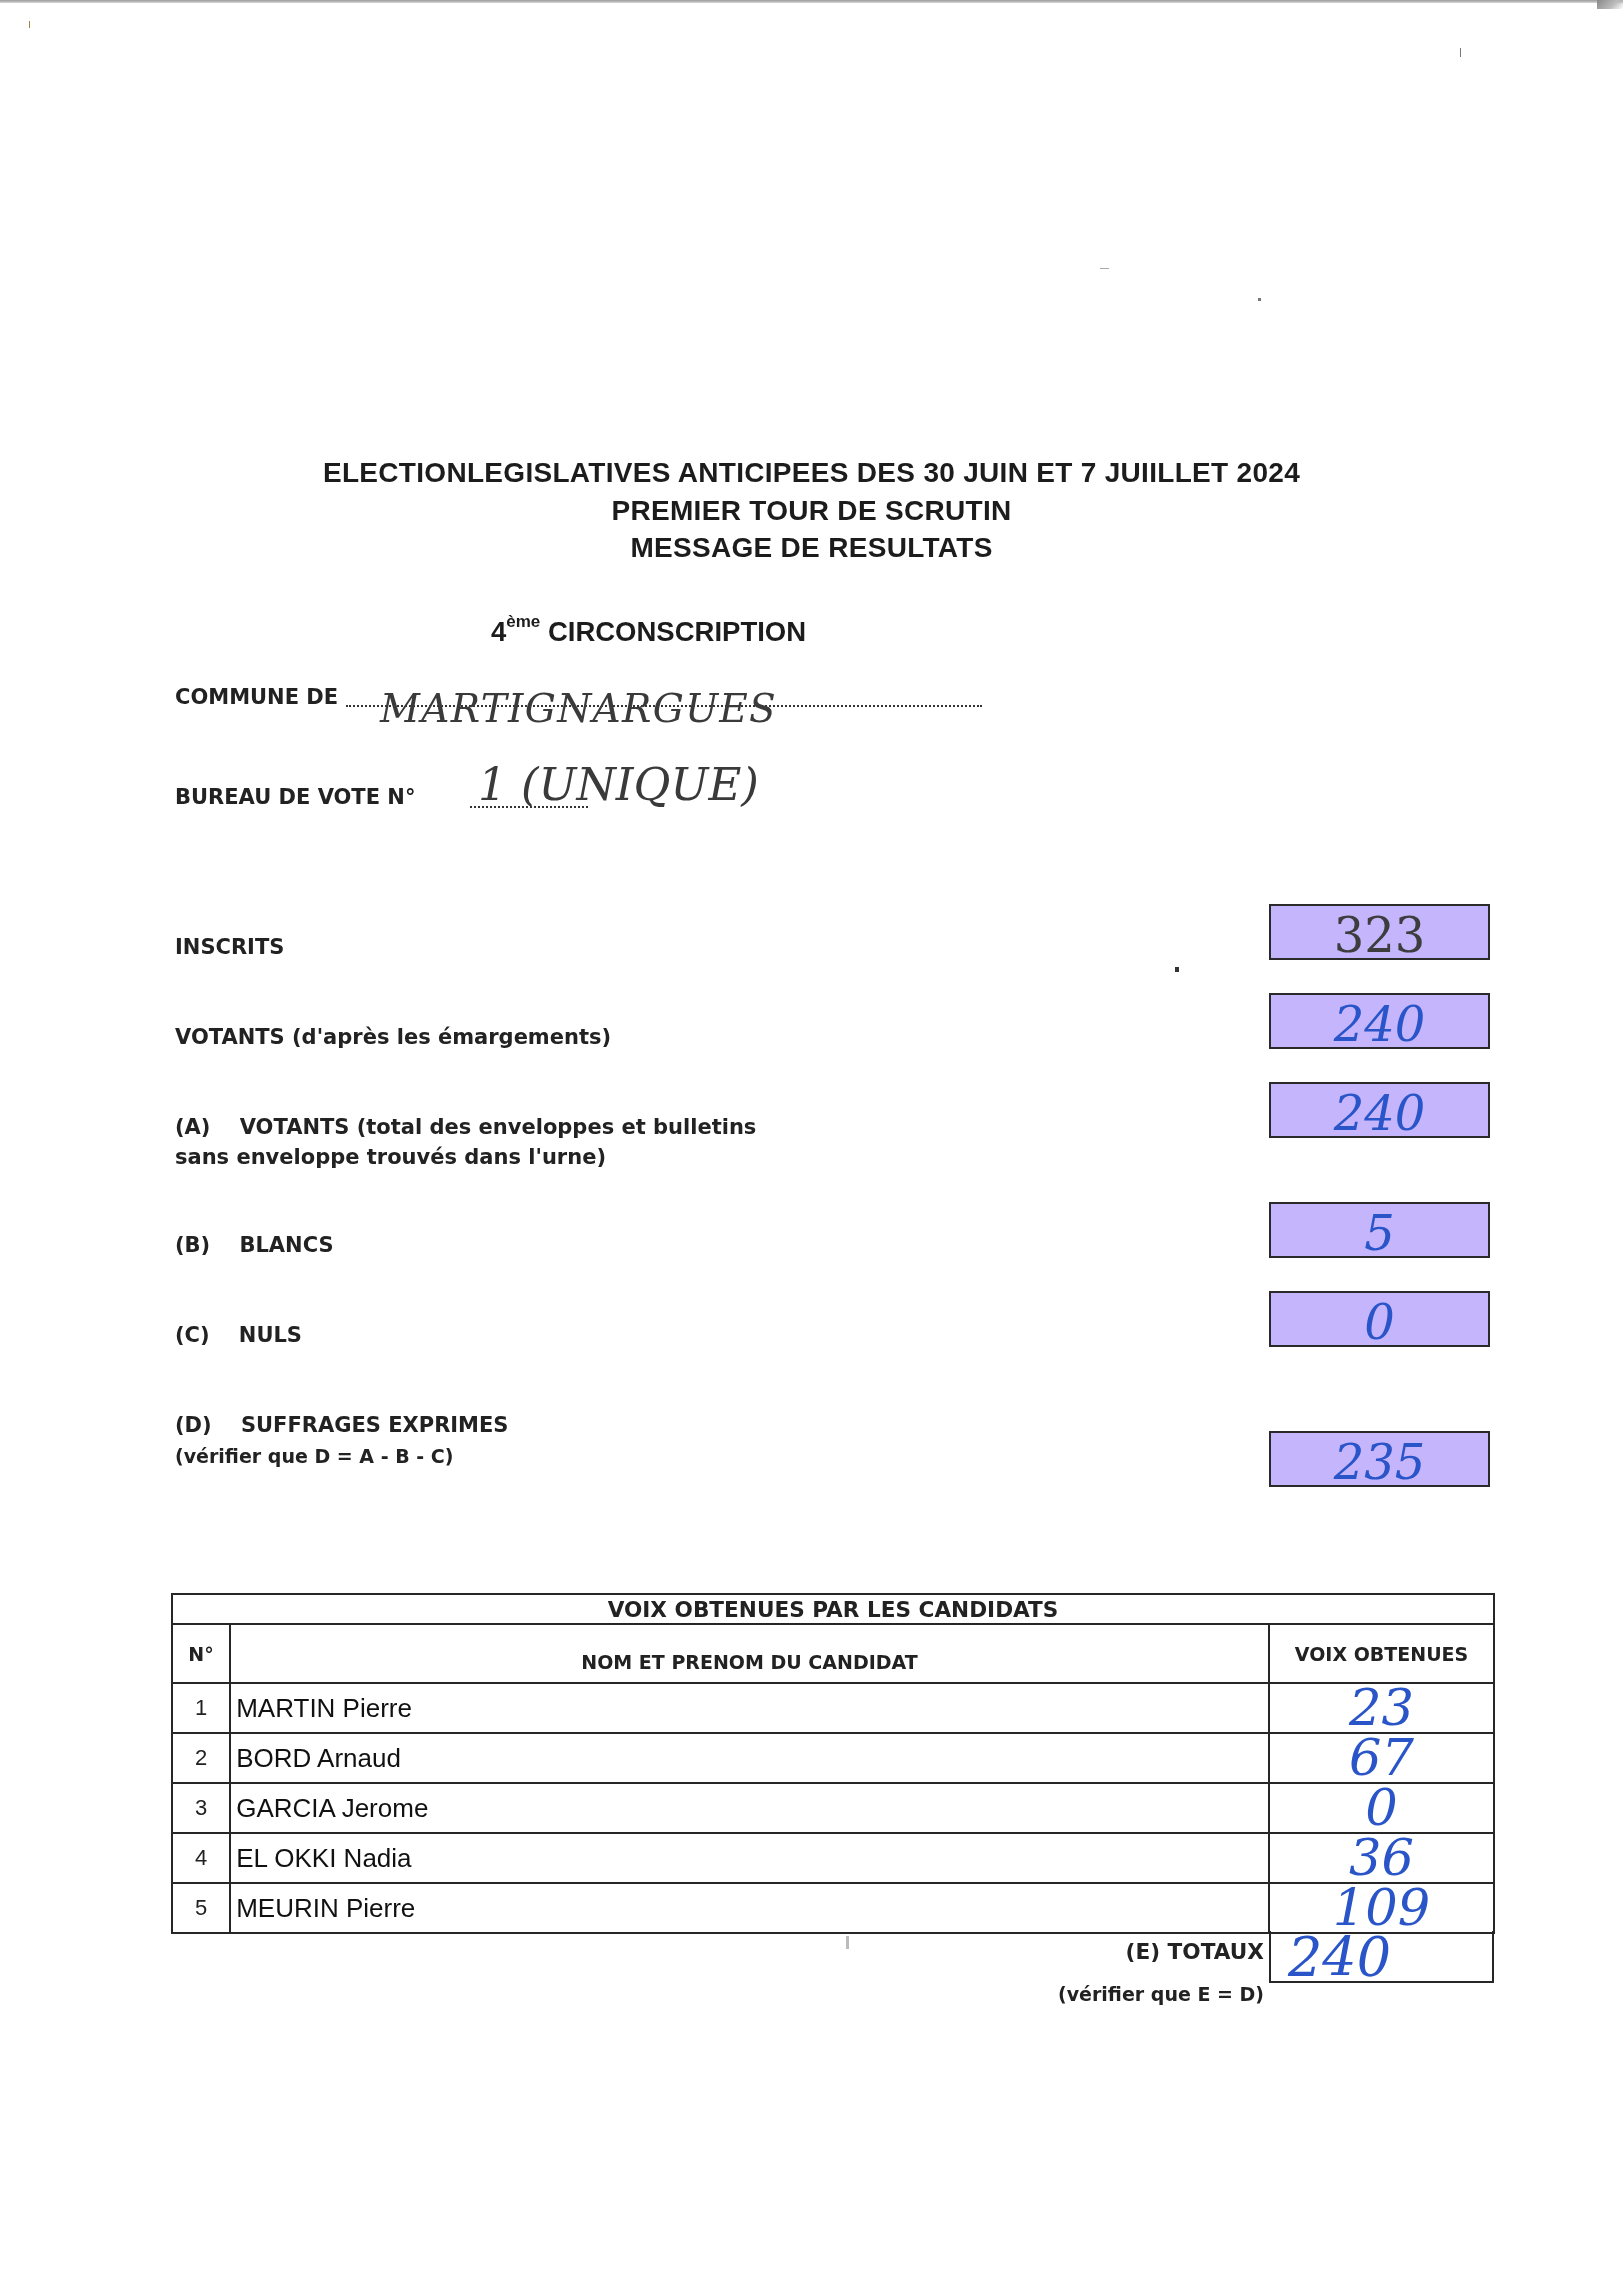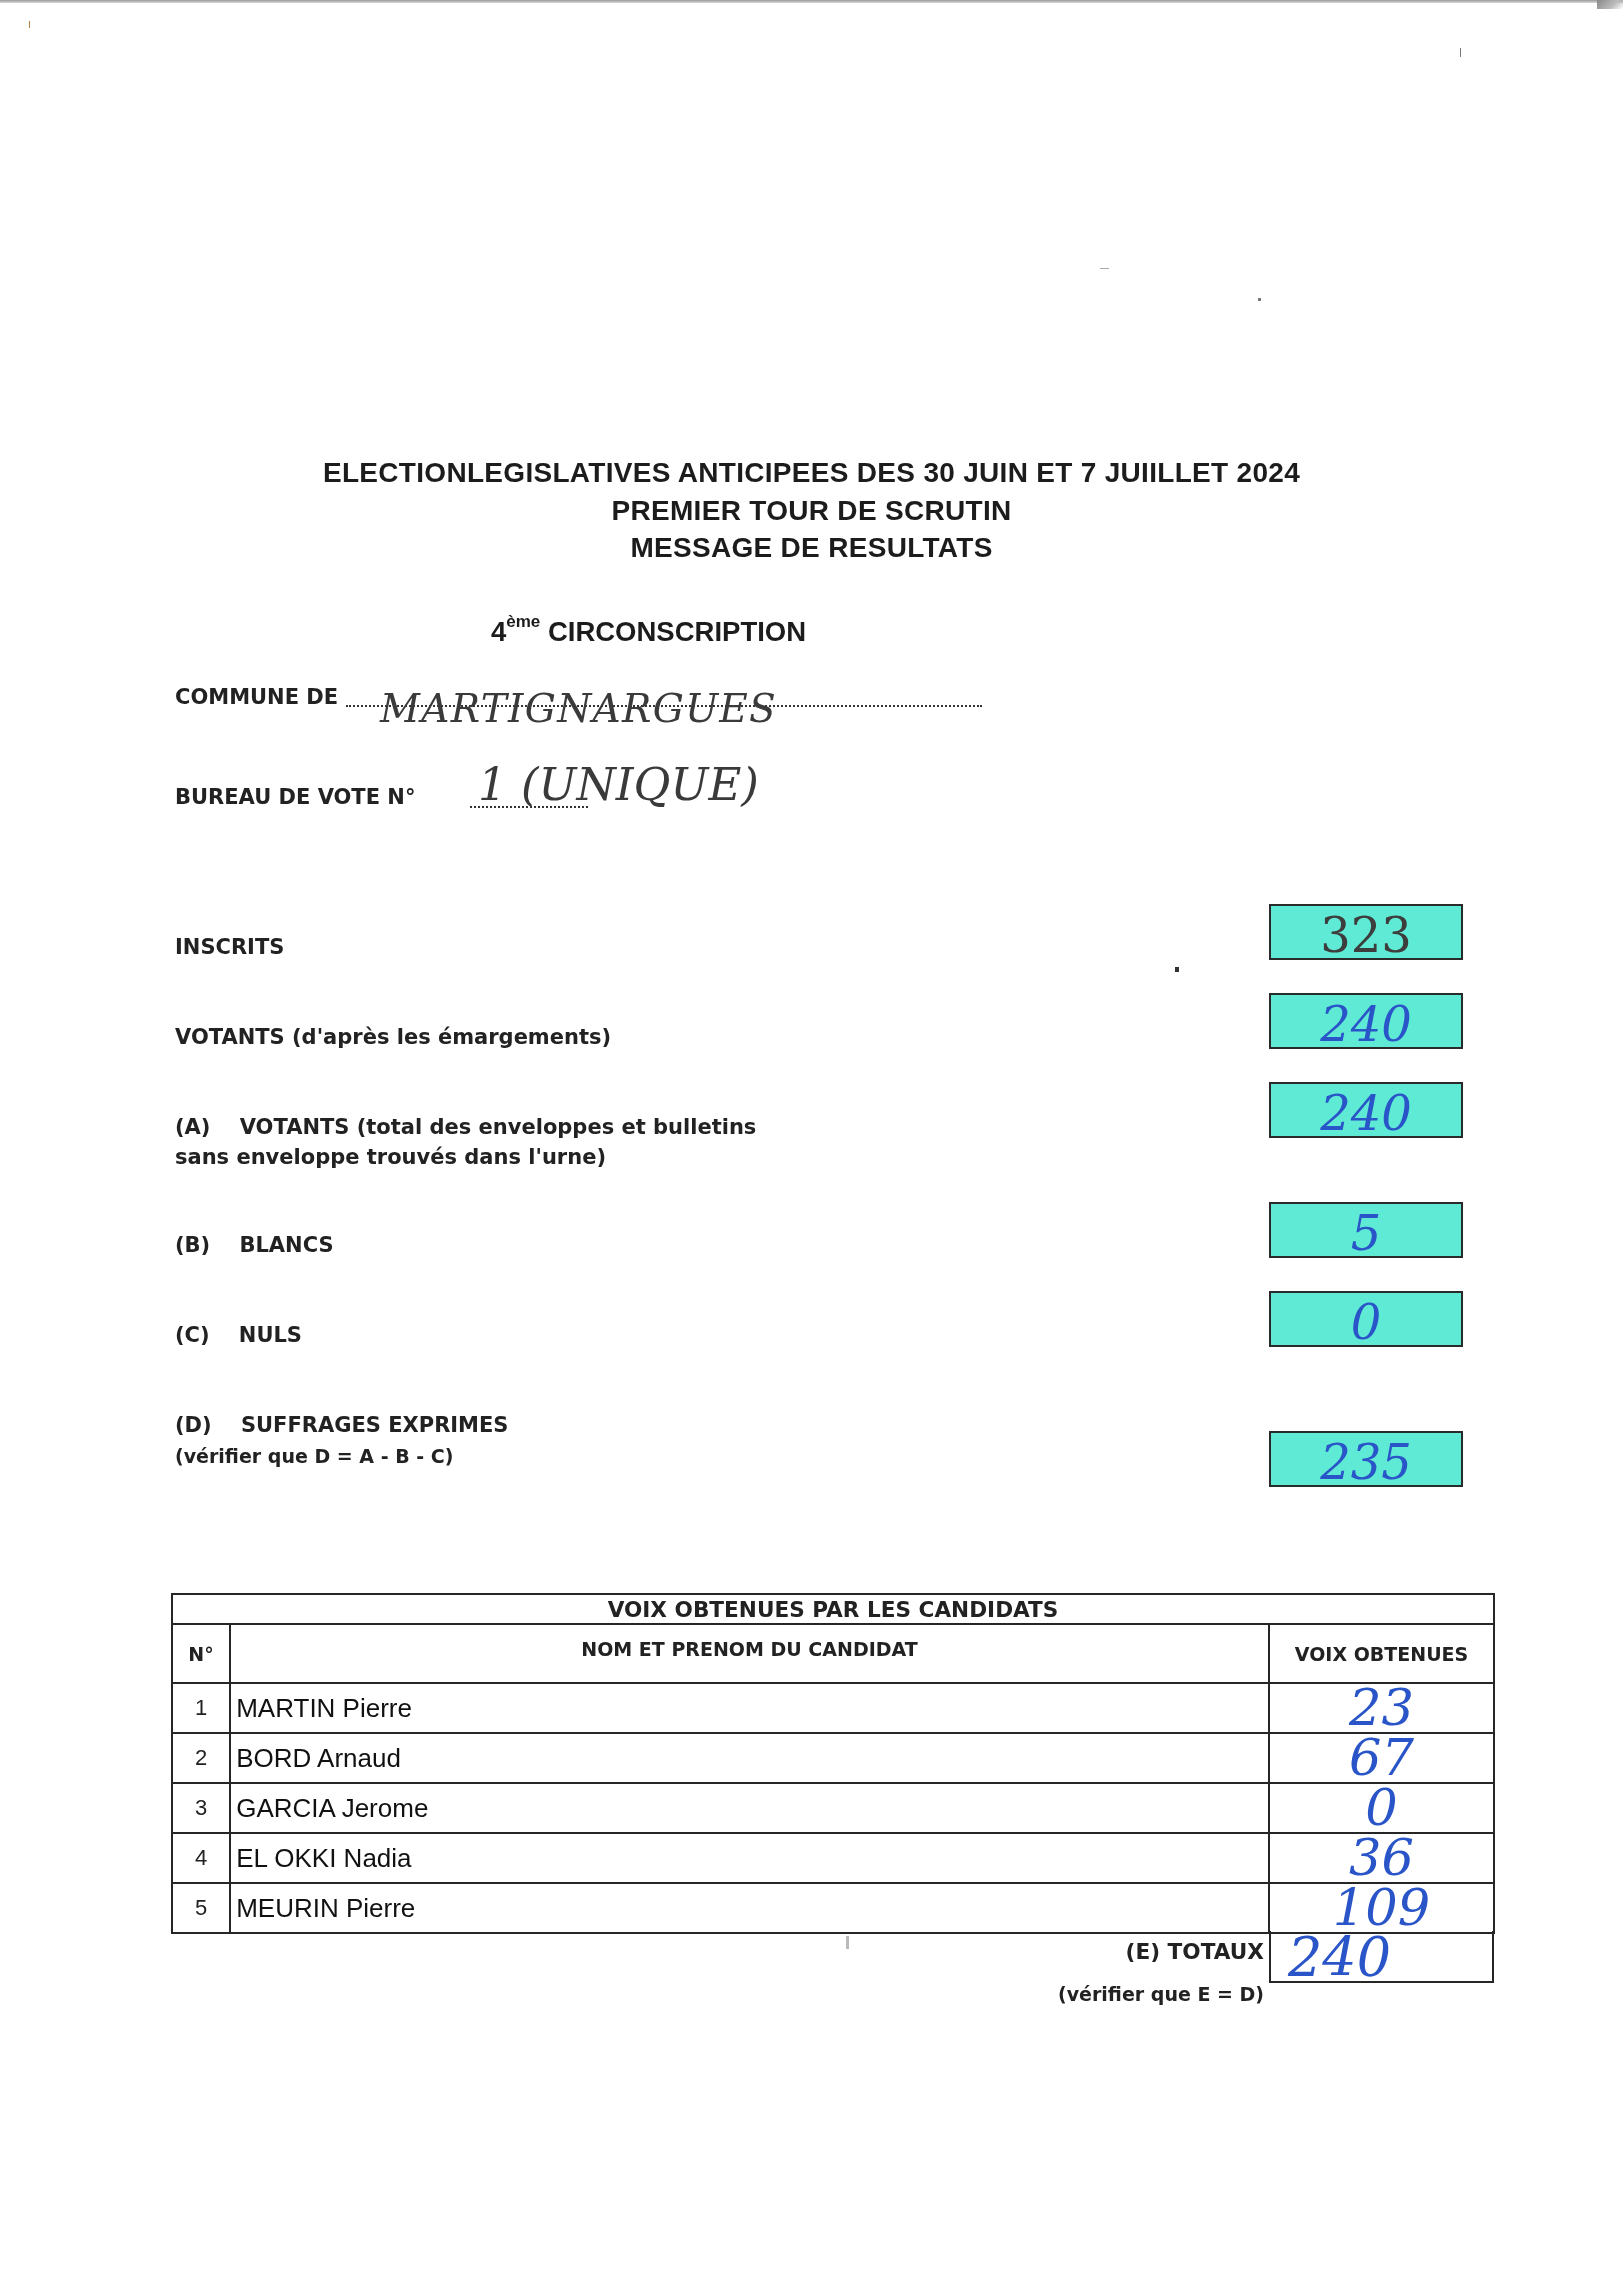--- a/index.html
+++ b/index.html
@@ -20,36 +20,36 @@
 
     .label { position: absolute; font-family: "DejaVu Sans", sans-serif;
       font-weight: bold; font-size: 21px; color: #222; white-space: nowrap; }
     .note { position: absolute; font-family: "DejaVu Sans", sans-serif;
       font-size: 19px; font-weight: bold; color: #222; white-space: nowrap; }
 
     .dotted { position: absolute; border-bottom: 2px dotted #333; height: 0; }
     .hand-pencil { position: absolute; font-family: "DejaVu Serif", serif;
       font-style: italic; color: #3a3a3a; white-space: nowrap; }
 
-    .box { position: absolute; left: 1269px; width: 194px; height: 56px;
-      border: 2.6px solid #2a2a2a; box-sizing: border-box; background: #5eead4; }
+    .box { position: absolute; left: 1269px; width: 221px; height: 56px;
+      border: 2.6px solid #2a2a2a; box-sizing: border-box; background: #c4b5fd; }
     .box .val { position: absolute; left: 0; right: 0; top: 2.6px; text-align: center;
       font-family: "DejaVu Serif", serif; font-style: italic; font-size: 48px; line-height: 52px;
       color: #2a55c8; }
     .box .val.pencil { color: #3d3d3d; font-style: normal; }
 
     table.results { position: absolute; left: 171px; top: 1593px; width: 1323px;
       border-collapse: collapse; table-layout: fixed; }
     table.results td, table.results th { border: 2.6px solid #262626; padding: 0;
       box-sizing: border-box; }
     table.results .caption-row th { height: 30px; font-family: "DejaVu Sans", sans-serif;
       font-weight: bold; font-size: 21.6px; text-align: center; color: #222; }
     table.results .head-row th { height: 59px; font-family: "DejaVu Sans", sans-serif;
       font-weight: bold; font-size: 19px; color: #222; }
-    table.results .head-row th.name-h { vertical-align: top; padding-top: 13px; }
+    table.results .head-row th.name-h { vertical-align: top; padding-top: 26px; }
     table.results td { height: 50px; }
     table.results td.num { text-align: center; font-size: 22px; color: #222; }
     table.results td.name { font-size: 26px; padding-left: 5.2px; color: #111; }
     table.results td.votes { position: relative; }
     table.results td.votes span { position: absolute; left: 0; right: 0; top: -5.2px;
       text-align: center; font-family: "DejaVu Serif", serif; font-style: italic;
       font-size: 51px; line-height: 58px; color: #2a55c8; }
 
     .total-label { position: absolute; right: 359px; top: 1939px; font-family: "DejaVu Sans", sans-serif;
       font-weight: bold; font-size: 21.6px; color: #222; }

